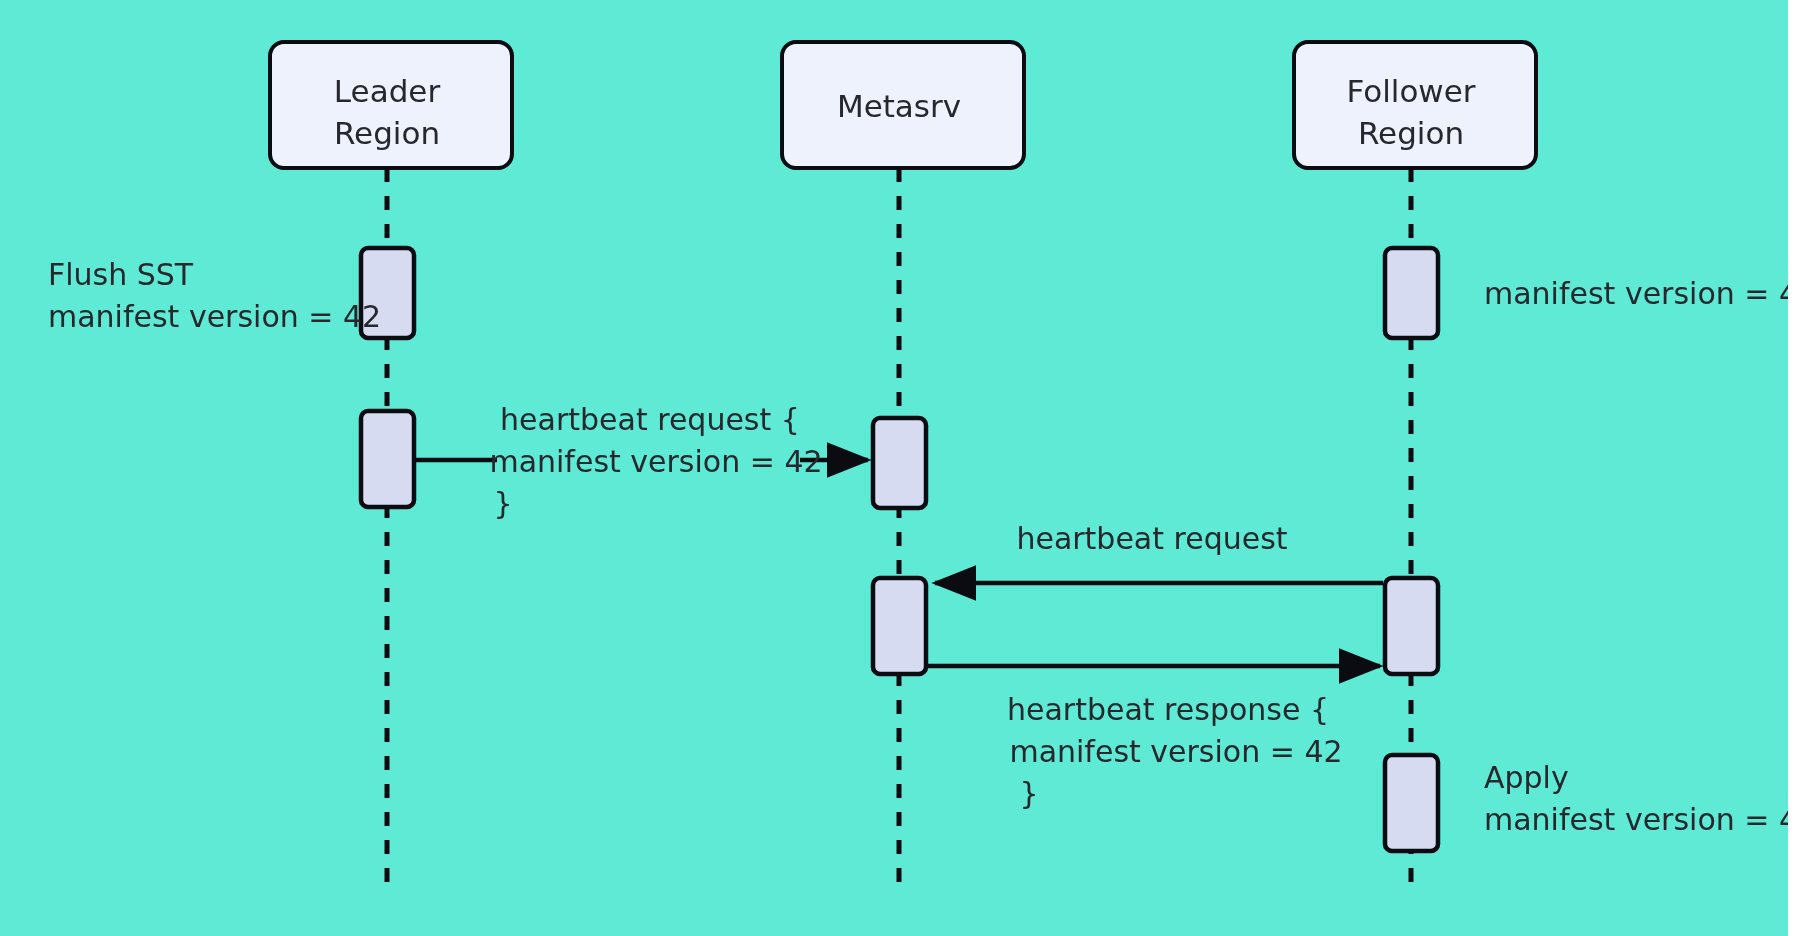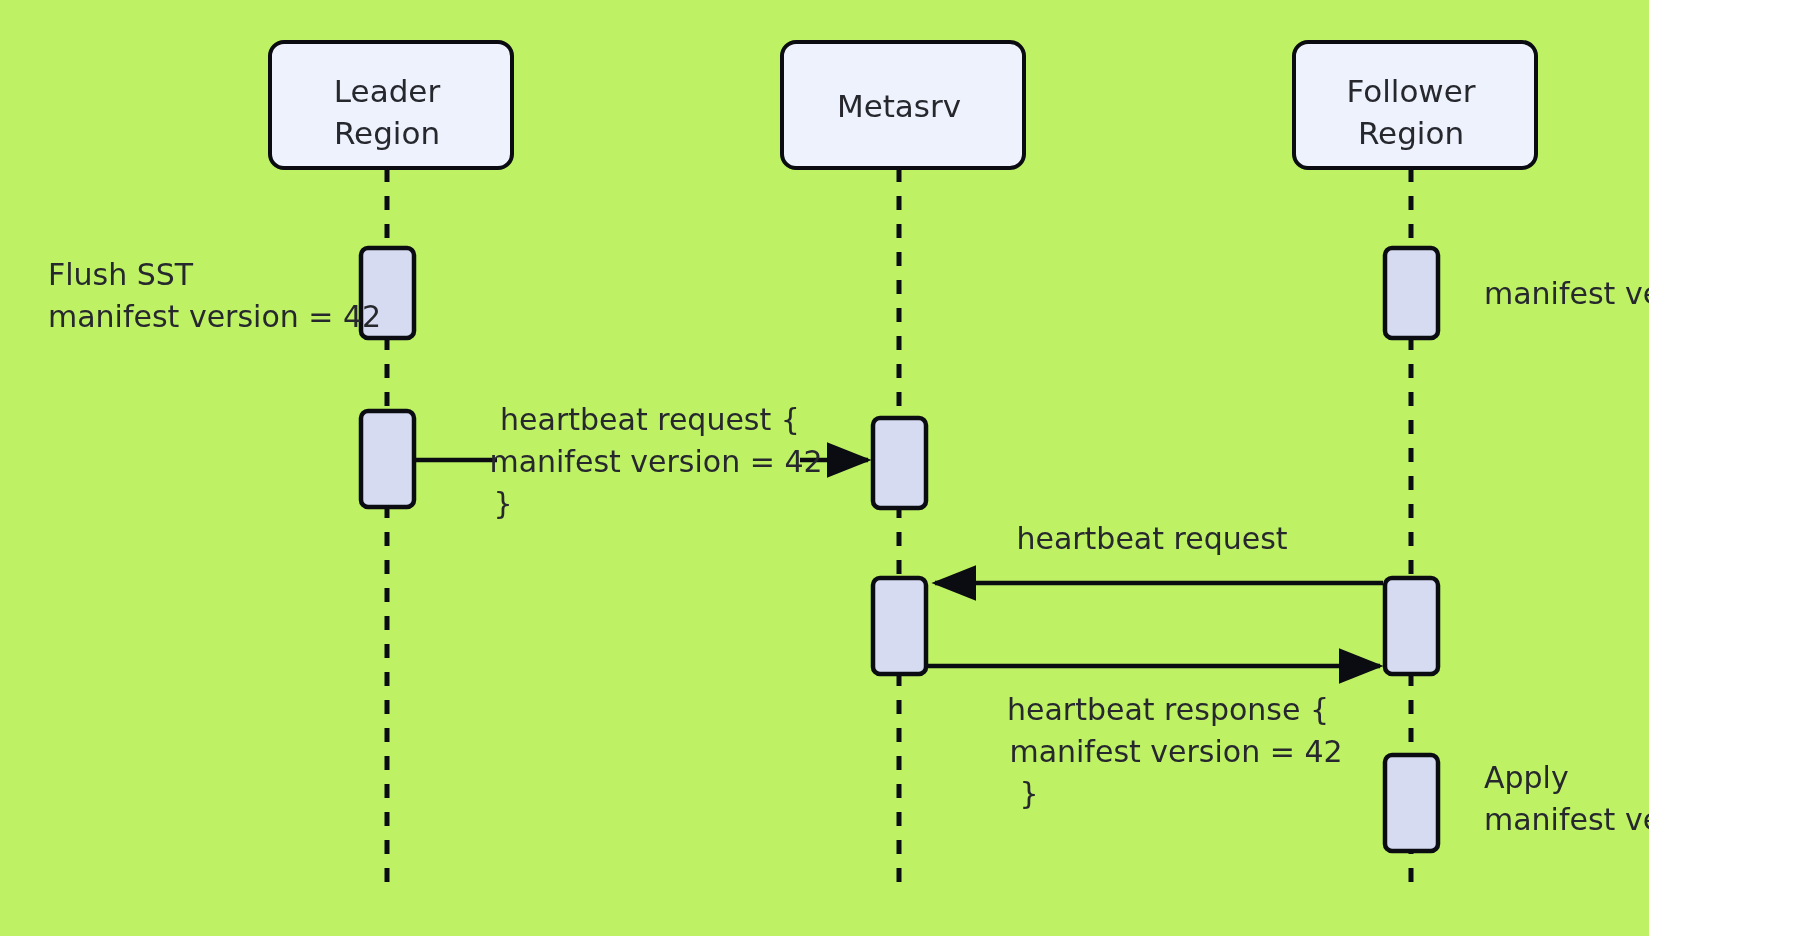--- a/index.html
+++ b/index.html
@@ -2,23 +2,23 @@
 <html><head>
 <meta charset="utf-8">
 <style>
   html, body {
     margin: 0;
     padding: 0;
     background: #ffffff;
   }
   #canvas {
     position: relative;
-    width: 1649px;
+    width: 1788px;
     height: 936px;
-    background: #bef264;
+    background: #5eead4;
     font-family: "DejaVu Sans", "Liberation Sans", sans-serif;
     overflow: hidden;
   }
   svg.diagram {
     position: absolute;
     left: 0;
     top: 0;
     width: 1808px;
     height: 936px;
   }

